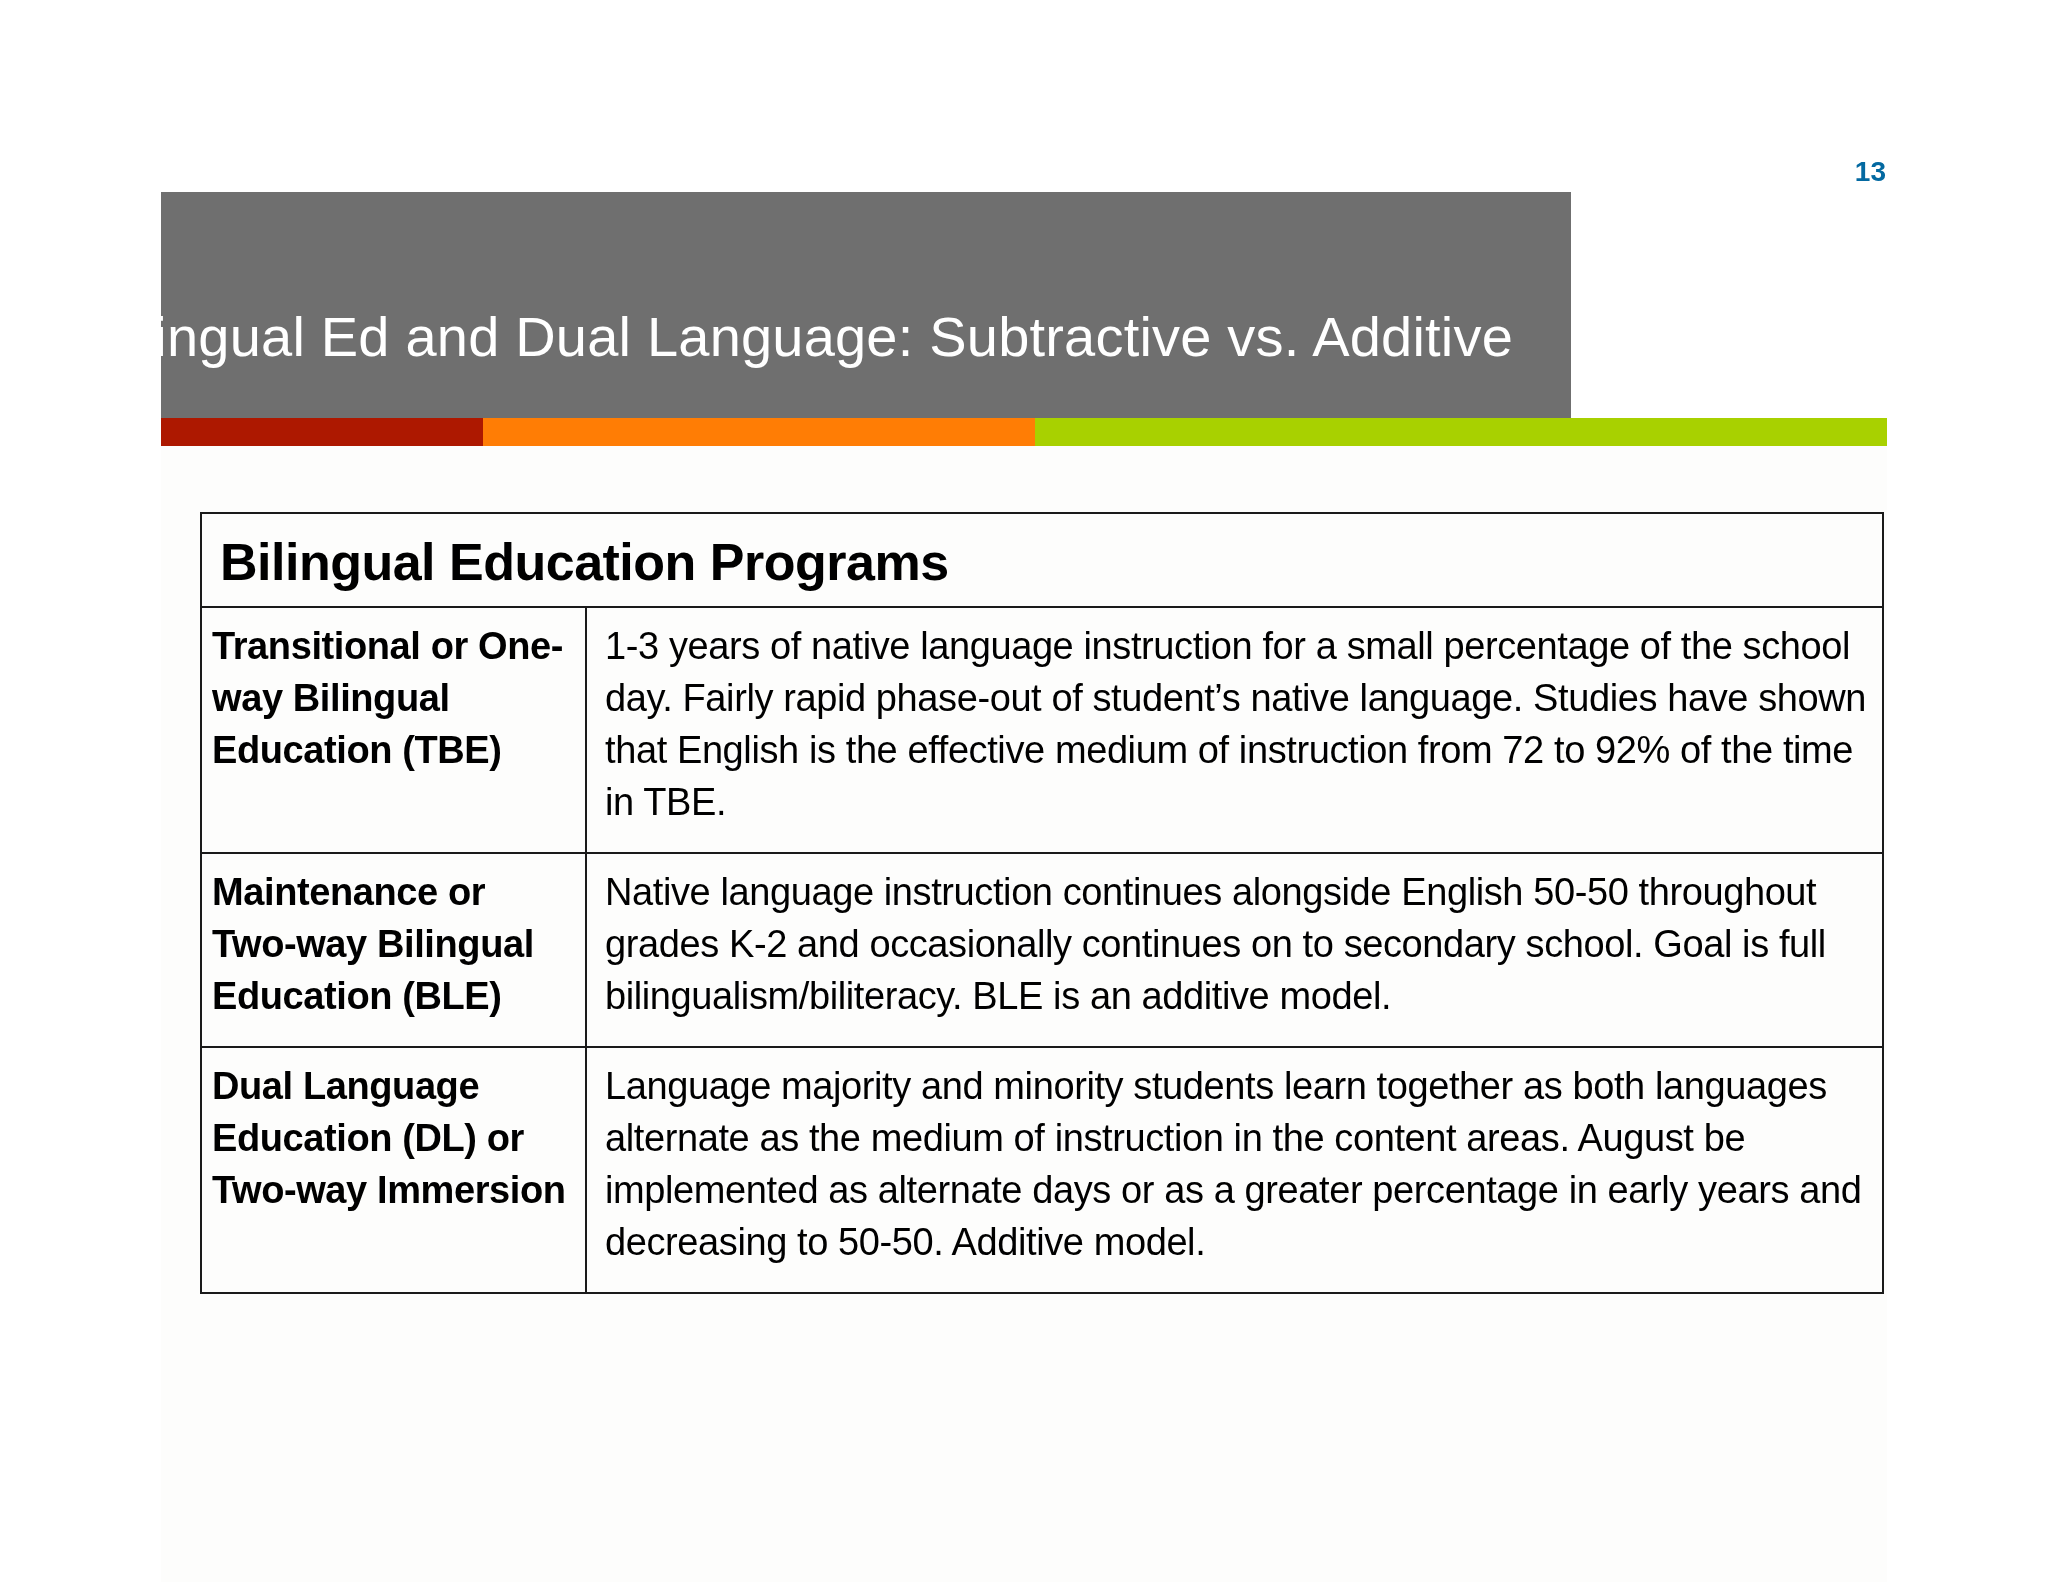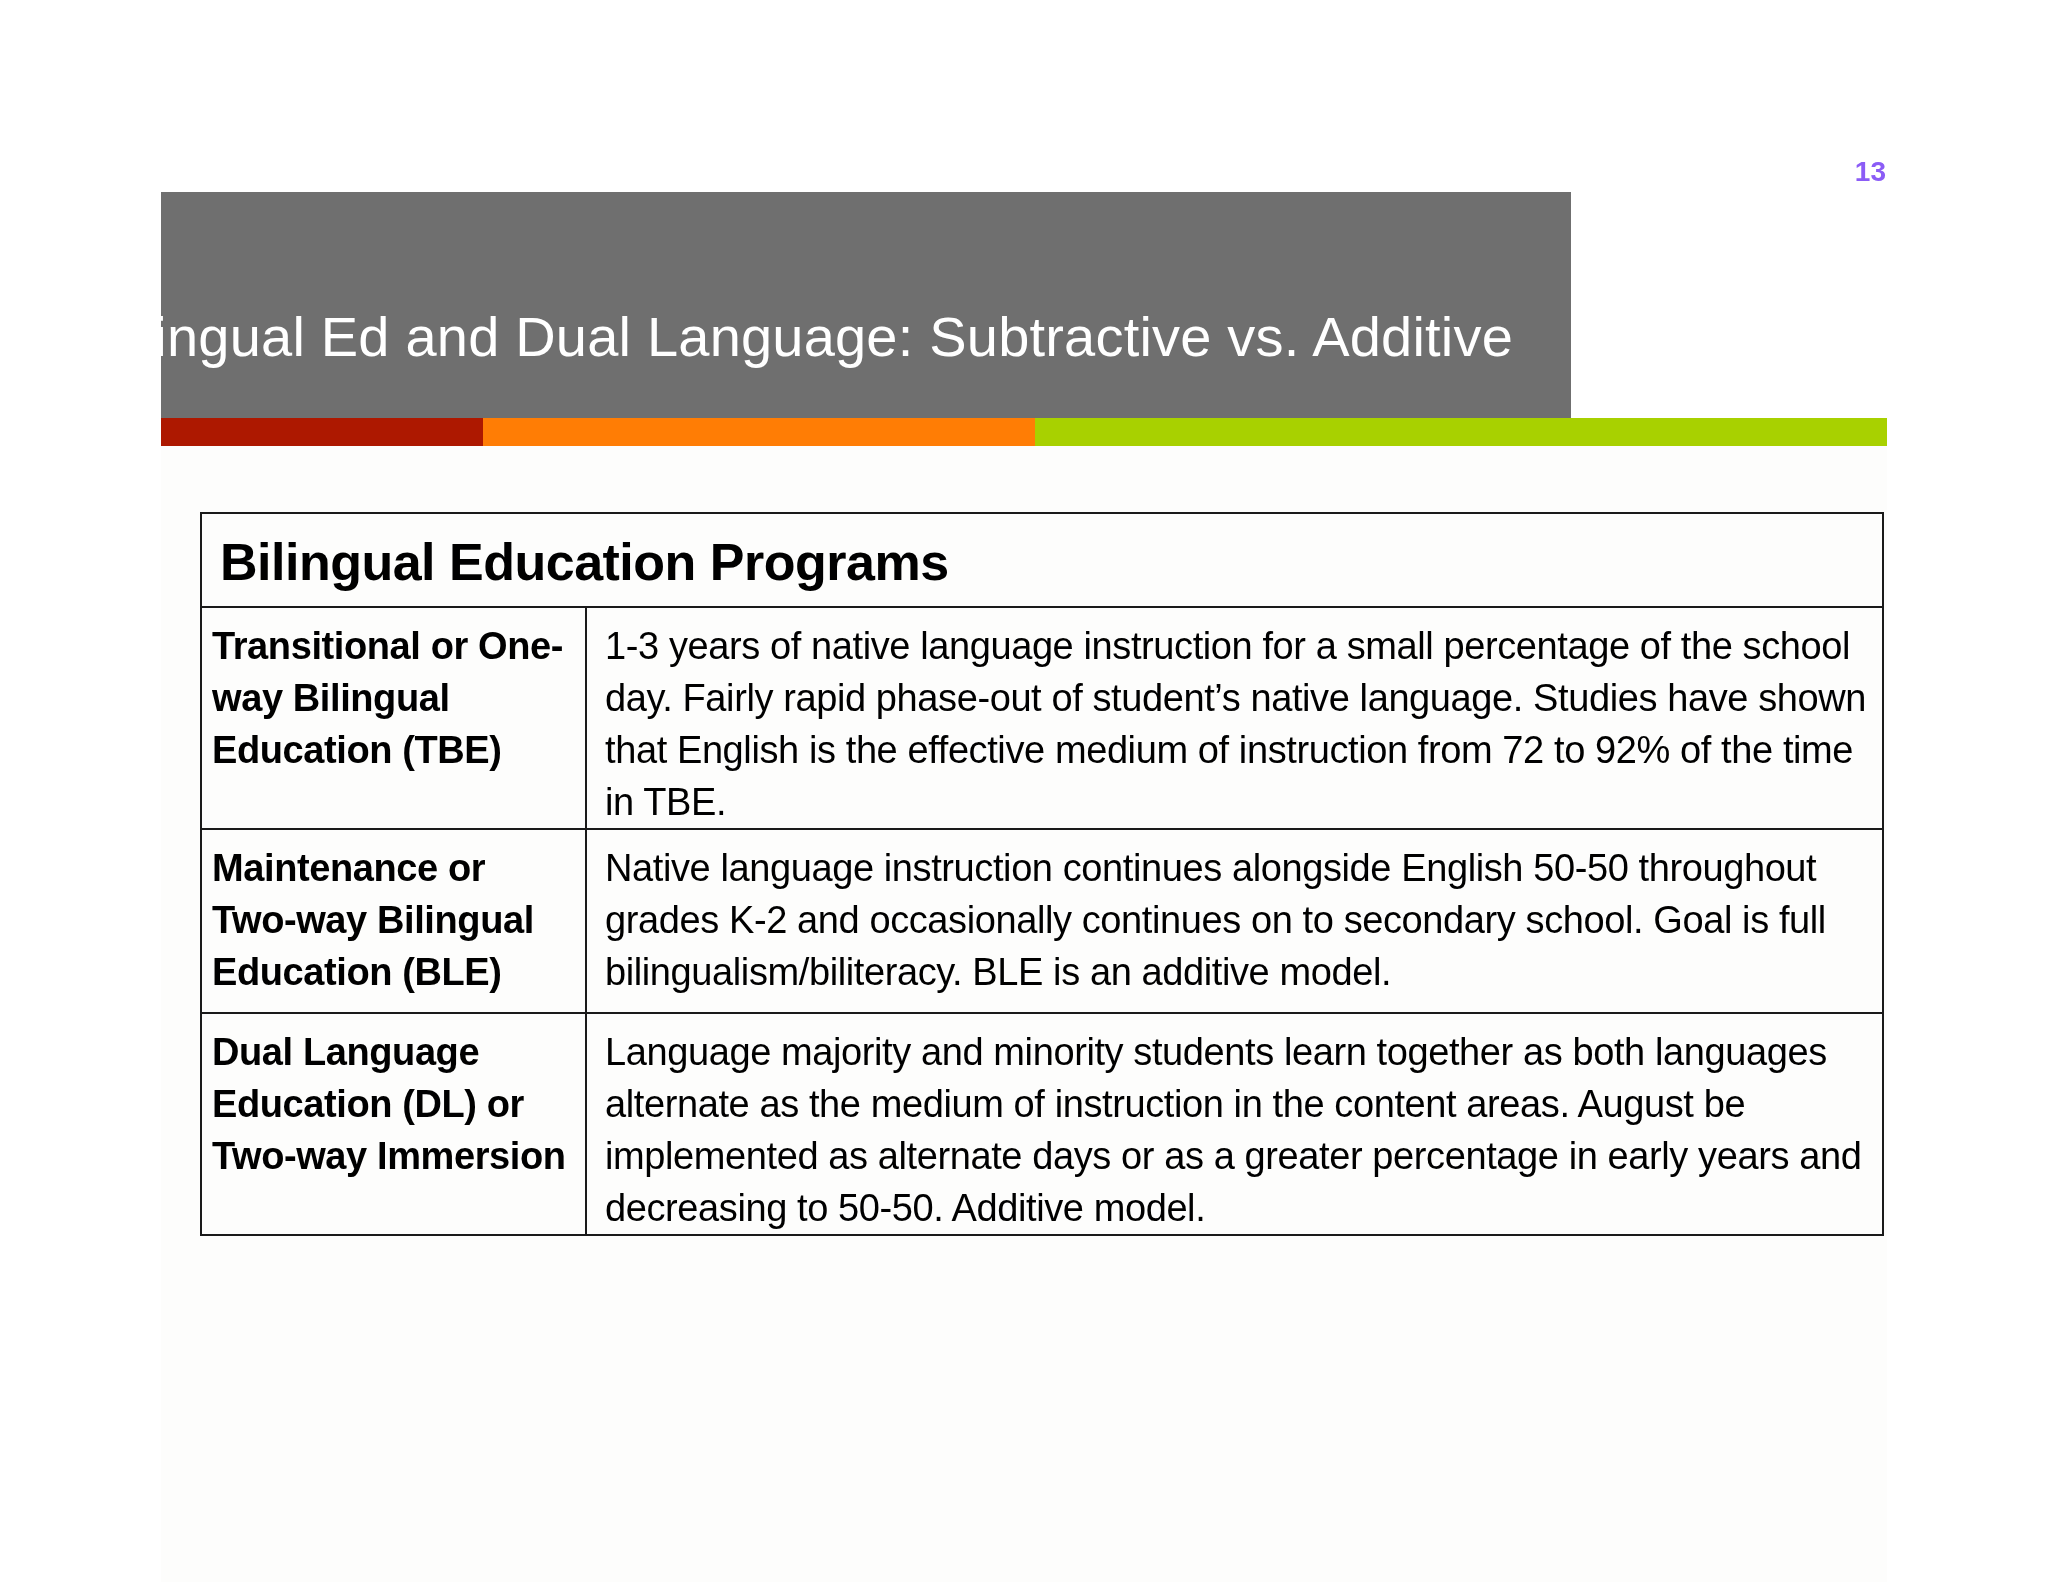--- a/index.html
+++ b/index.html
@@ -5,21 +5,21 @@
   html, body { margin:0; padding:0; }
   body {
     width:2048px; height:1582px; background:#ffffff; position:relative; overflow:hidden;
     font-family: "Liberation Sans", "DejaVu Sans", sans-serif;
   }
   .slide-bg {
     position:absolute; left:161px; top:446px; width:1726px; height:1136px;
     background:#fdfdfc;
   }
   .page-number {
-    position:absolute; right:162px; top:156px; font-size:28px; font-weight:bold; color:#8b5cf6;
+    position:absolute; right:162px; top:156px; font-size:28px; font-weight:bold; color:#0369a1;
   }
   .header-band {
     position:absolute; left:161px; top:192px; width:1410px; height:226px; background:#6f6f6f;
   }
   .slide-title {
     position:absolute; right:58px; top:112px; font-size:56px; color:#ffffff; white-space:nowrap;
     font-family: "Liberation Sans", sans-serif; letter-spacing:0.2px;
   }
   .color-bar { position:absolute; left:161px; top:418px; width:1726px; height:28px; display:flex; }
   .seg { height:100%; }
@@ -30,21 +30,21 @@
   .content-table td, .content-table th { border:2.5px solid #1a1a1a; vertical-align:top;margin-left:48px; }
   .table-heading {
     text-align:left; font-size:52px; font-weight:bold; padding:18px 18px 10px 18px; height:64px;
     letter-spacing:-0.5px;
   }
   .program-name {
     width:355px; font-weight:bold; font-size:38px; line-height:52px; padding:12px 18px 14px 10px;
     letter-spacing:-0.4px;
   }
   .program-desc {
-    font-size:38px; line-height:52px; padding:12px 16px 0 18px; letter-spacing:-0.4px;
+    font-size:38px; line-height:52px; padding:12px 16px 24px 18px; letter-spacing:-0.4px;
   }
 </style>
 </head>
 <body>
 
 <div class="slide-bg"></div>
 
 <div class="page-number">13</div>
 
 <div class="header-band">

